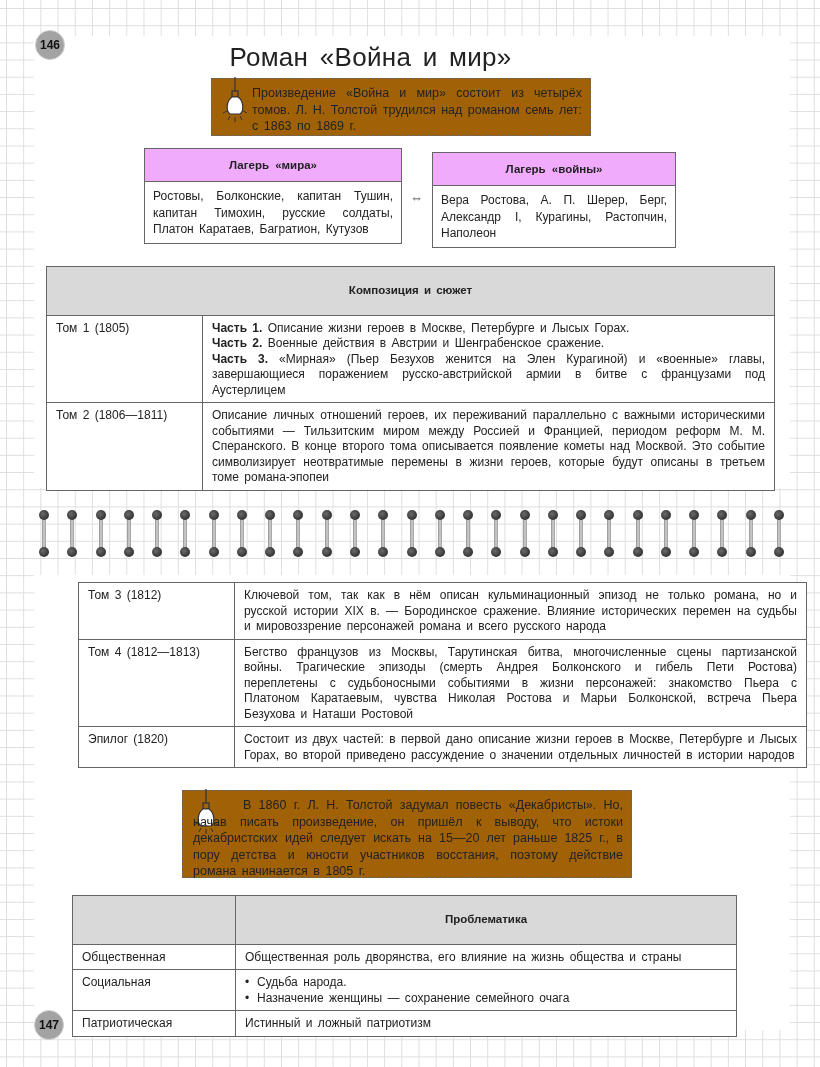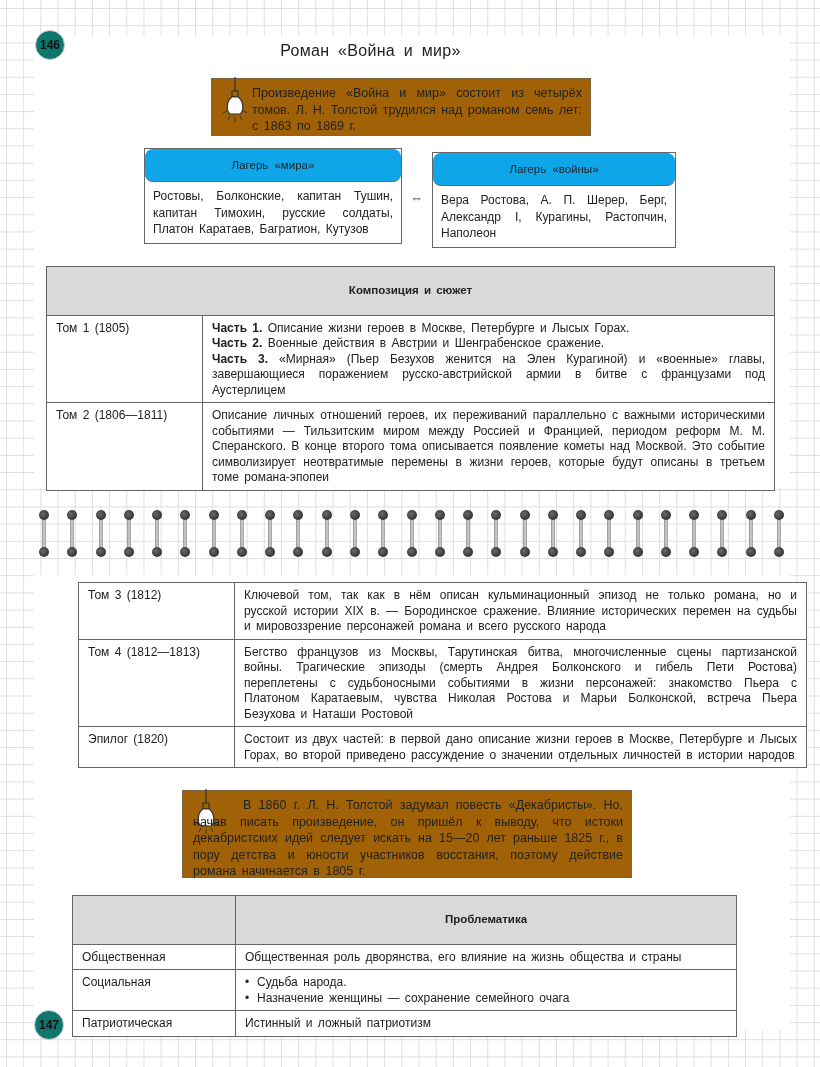--- a/index.html
+++ b/index.html
@@ -15,51 +15,51 @@
     color:#222;
   }
   .page {
     position:absolute; background:#fff;
   }
   #page-top { left:34px; top:36px; width:756px; height:452px; }
   #page-bottom { left:34px; top:575px; width:756px; height:455px; }
 
   .page-num {
     position:absolute; width:28px; height:28px; border-radius:50%;
-    background:#0f766e; border:1px solid #cfcfcf; font-weight:bold; font-size:12px;
+    background:#a3a3a3; border:1px solid #cfcfcf; font-weight:bold; font-size:12px;
     display:flex; align-items:center; justify-content:center; color:#111; z-index:3;
   }
   #pn-146 { left:35px; top:30px; }
   #pn-147 { left:34px; top:1010px; }
 
   .title {
     position:absolute; left:0; width:741px; top:42px; text-align:center;
-    font-size:16px; color:#222; letter-spacing:0.3px; word-spacing:4px;
+    font-size:26px; color:#222; letter-spacing:0.3px; word-spacing:4px;
   }
 
   .note {
     position:absolute; border:1px dashed #666; background:#a16207;
     font-size:12.5px; line-height:16.5px; color:#222; text-align:justify;
     word-spacing:2px;
   }
   #note-top { left:211px; top:78px; width:378px; height:56px; }
   #note-top .note-text { position:absolute; left:40px; top:6px; width:330px; }
   #note-bottom { left:182px; top:790px; width:448px; height:86px; }
   #note-bottom .note-text { position:absolute; left:10px; top:6px; width:430px; text-indent:50px; }
   .bulb { position:absolute; }
   #note-top .bulb { left:8px; top:-2px; }
   #note-bottom .bulb { left:8px; top:-2px; }
 
   .camp {
     position:absolute; border:1px solid #666; background:#fff; box-sizing:border-box;
   }
   .camp-head {
-    background:#0ea5e9; border-bottom:1px solid #666; height:32px;
+    background:#f0abfc; border-bottom:1px solid #666; height:32px;
     display:flex; align-items:center; justify-content:center;
-    font-weight:normal; font-size:11.5px; word-spacing:3px;border-radius:8px;
+    font-weight:bold; font-size:11.5px; word-spacing:3px;
   }
   .camp-body {
     padding:6px 8px; font-size:12px; line-height:16.5px; text-align:justify; word-spacing:2px;
   }
   #camp-peace { left:144px; top:148px; width:258px; height:96px; }
   #camp-war { left:432px; top:152px; width:244px; height:96px; }
   .arrows { position:absolute; left:410px; top:190px; font-size:13px; color:#333; }
 
   table.grid {
     position:absolute; border-collapse:collapse; background:#fff;

